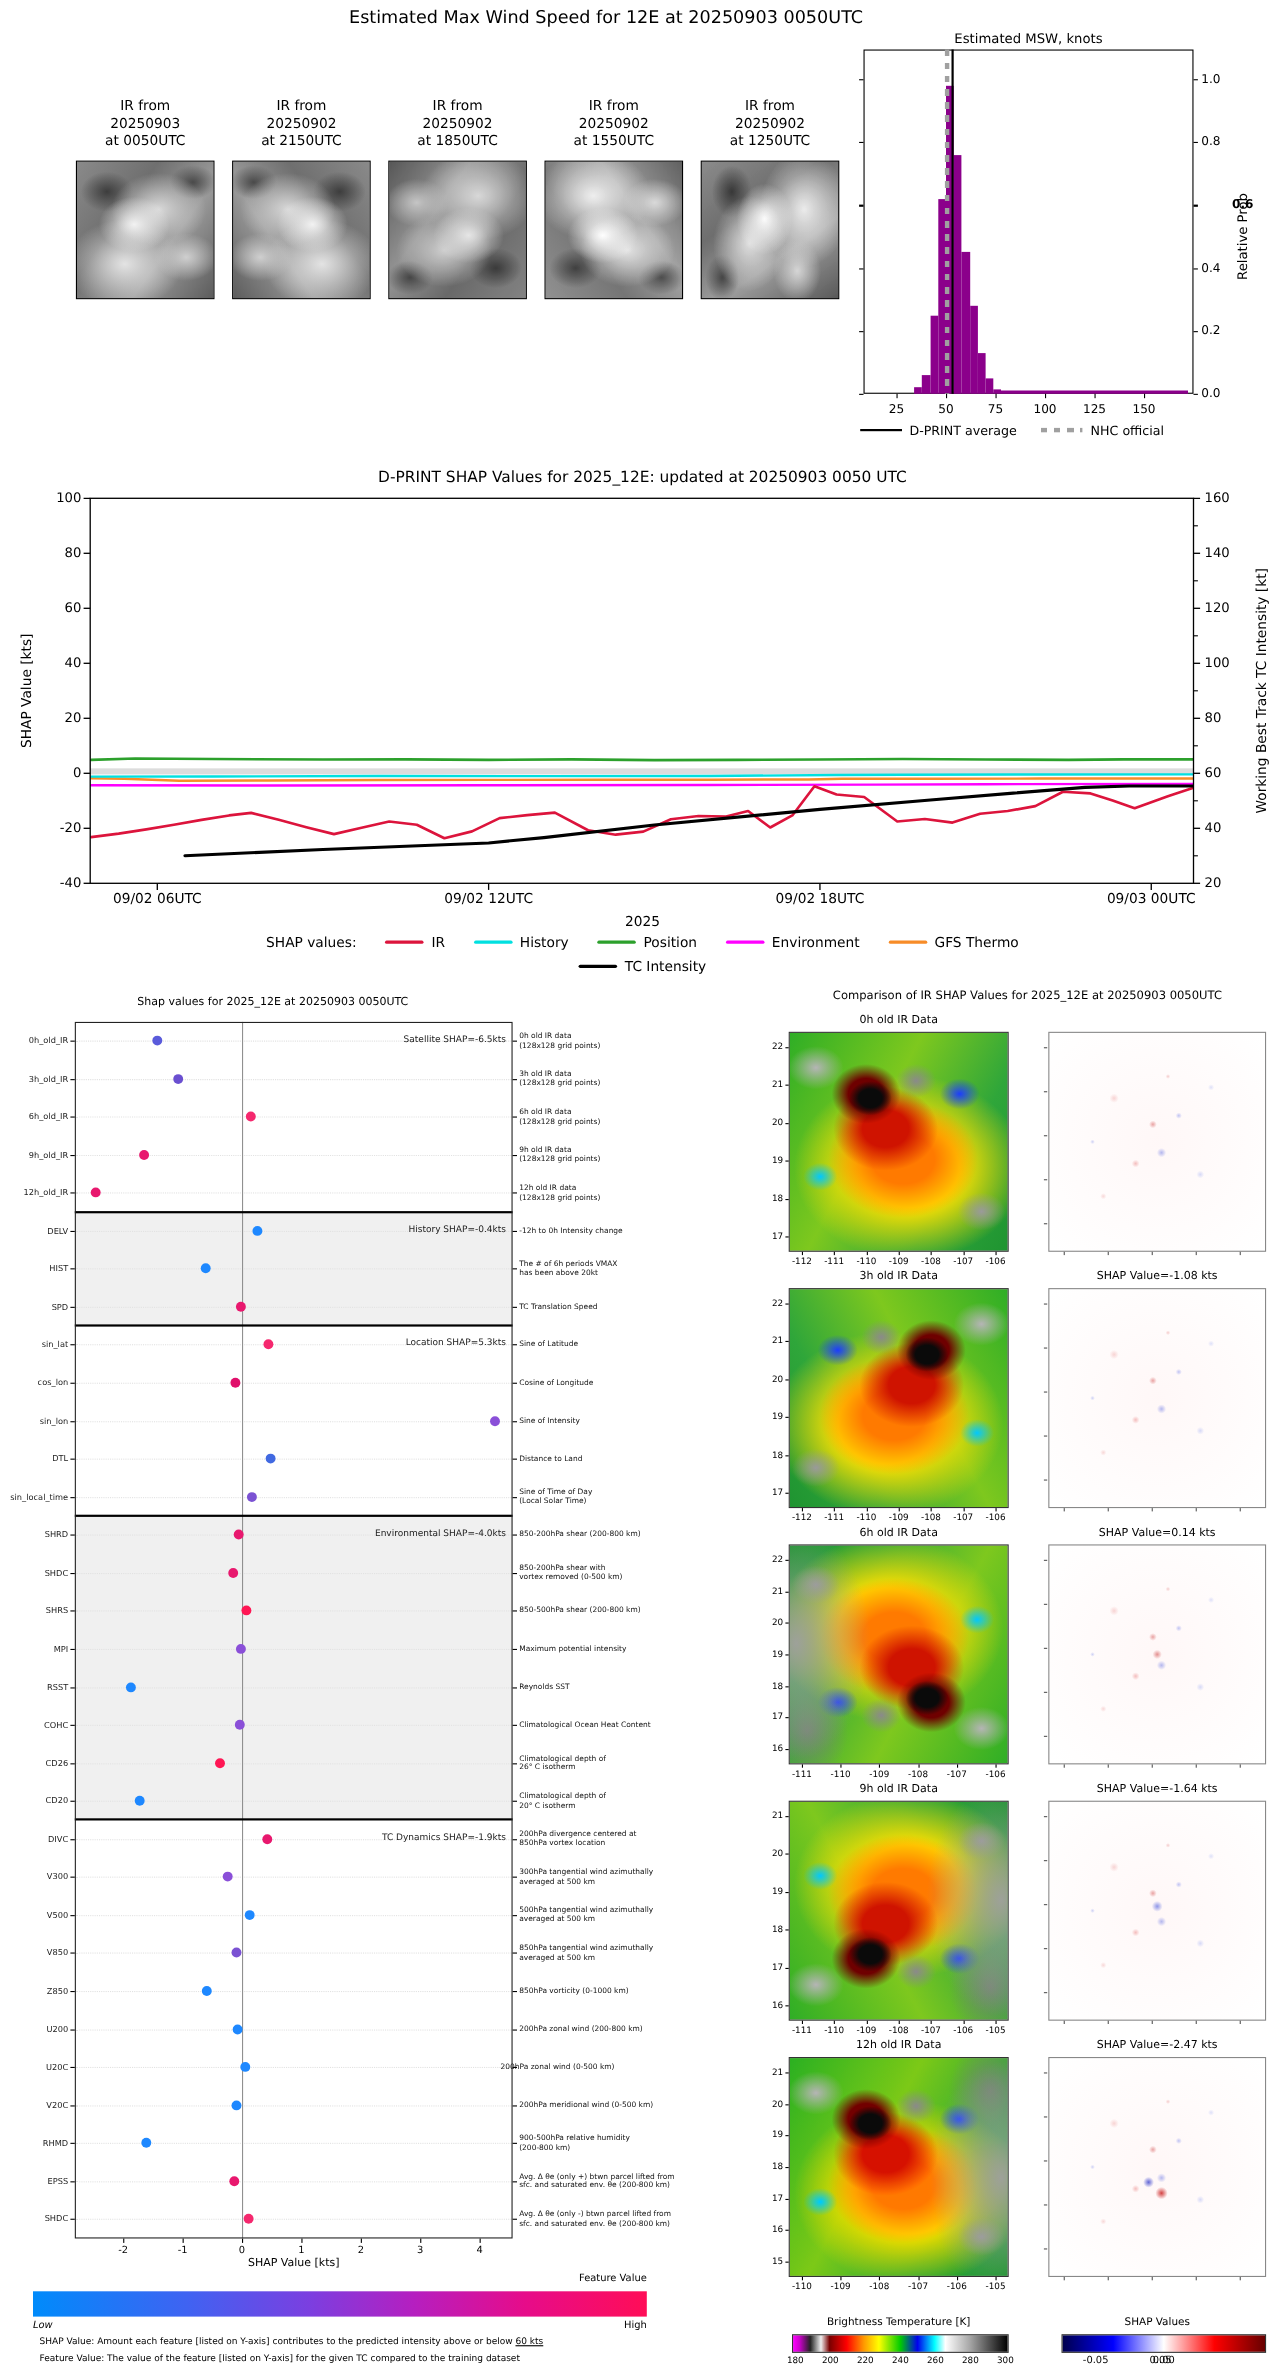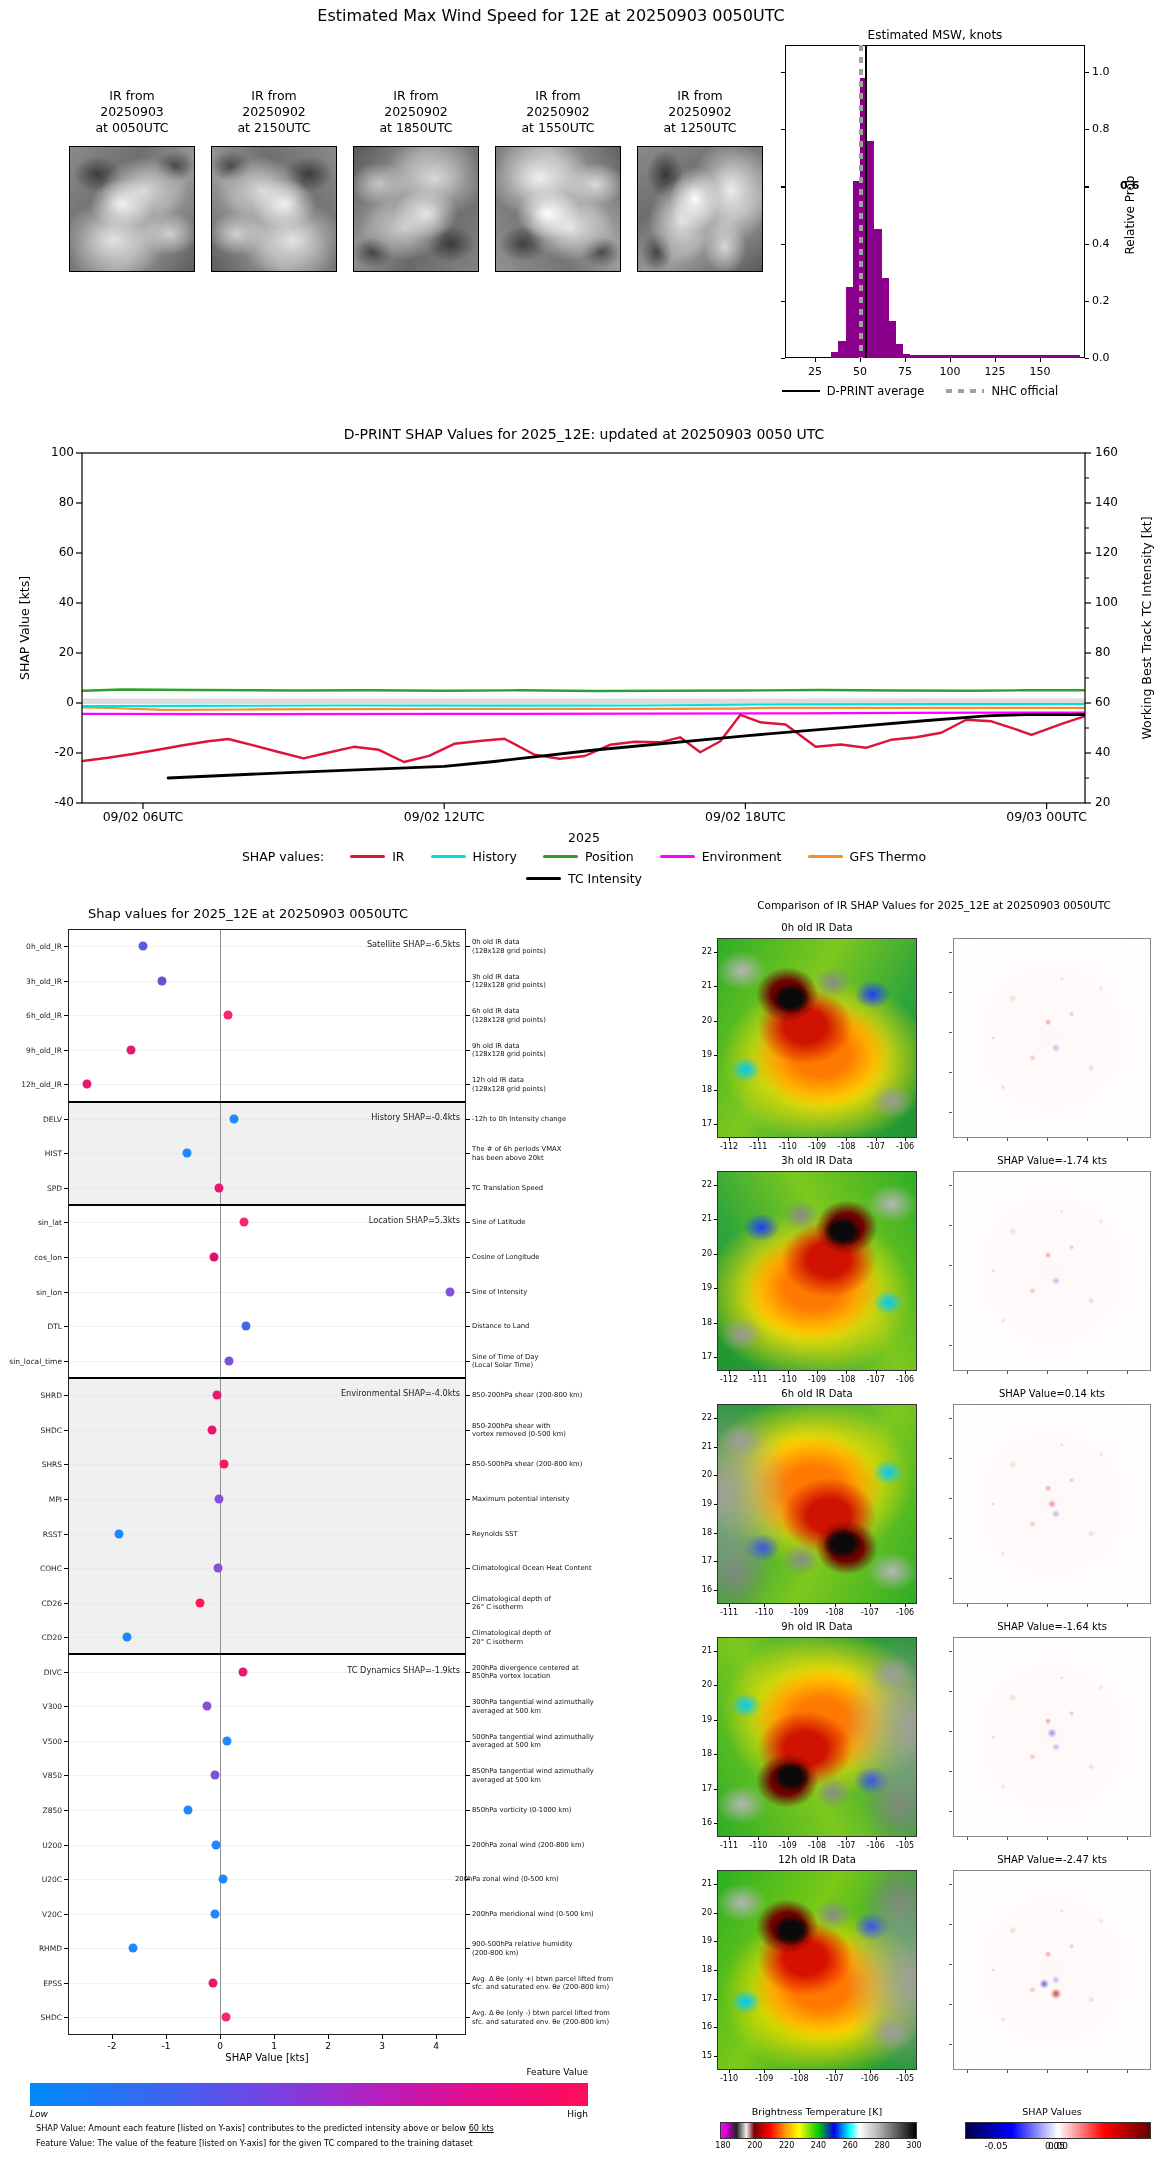--- a/index.html
+++ b/index.html
@@ -263,21 +263,21 @@
         <div class="abs" style="left: 0px; top: 871px; width: 1168px; display: flex; justify-content: center; gap: 26px;">
           <span class="legend-item">
             <span class="swatch" style="background: rgb(0, 0, 0);"></span>
             <span style="font-size: 12.5px;">TC Intensity</span>
           </span>
         </div>
       </div>
   </div>
 
   <div id="dot">
-    <div class="abs ctr" style="left:28px;top:906px;width:440px;font-size:13px;">Shap values for 2025_12E at 20250903 0050UTC</div>
+    <div class="abs ctr" style="left:28px;top:906px;width:440px;font-size:10px;">Shap values for 2025_12E at 20250903 0050UTC</div>
     <div class="abs ctr" style="left:68px;top:2052px;width:398px;font-size:10px;">SHAP Value [kts]</div>
     <div class="abs" style="left:30px;top:2083px;width:558px;height:23px;background:linear-gradient(90deg,#008bfb 0%,#3f63f2 25%,#7b3fe0 45%,#b51fc0 62%,#e60c8a 80%,#ff0d57 100%);"></div>
     <div class="abs" style="left:30px;top:2109px;font-size:9px;font-style:italic;">Low</div>
     <div class="abs" style="left:488px;top:2109px;width:100px;text-align:right;font-size:9px;">High</div>
     <div class="abs" style="left:388px;top:2067px;width:200px;text-align:right;font-size:9px;">Feature Value</div>
     <div class="abs" style="left:36px;top:2123px;font-size:8.2px;">
       <span>SHAP Value: Amount each feature [listed on Y-axis] contributes to the predicted intensity above or below </span><span style="text-decoration:underline;">60 kts</span>
     </div>
     <div class="abs" style="left:36px;top:2138px;font-size:8.2px;">Feature Value: The value of the feature [listed on Y-axis] for the given TC compared to the training dataset</div>
     <div id="dot-extra">
@@ -625,21 +625,21 @@
         <div class="abs tick" style="left: 967px; top: 1138px; width: 1px; height: 3px; background: rgb(85, 85, 85);"></div>
         <div class="abs tick" style="left: 949px; top: 992px; width: 3px; height: 1px; background: rgb(85, 85, 85);"></div>
         <div class="abs tick" style="left: 1007px; top: 1138px; width: 1px; height: 3px; background: rgb(85, 85, 85);"></div>
         <div class="abs tick" style="left: 949px; top: 1032px; width: 3px; height: 1px; background: rgb(85, 85, 85);"></div>
         <div class="abs tick" style="left: 1047px; top: 1138px; width: 1px; height: 3px; background: rgb(85, 85, 85);"></div>
         <div class="abs tick" style="left: 949px; top: 1072px; width: 3px; height: 1px; background: rgb(85, 85, 85);"></div>
         <div class="abs tick" style="left: 1087px; top: 1138px; width: 1px; height: 3px; background: rgb(85, 85, 85);"></div>
         <div class="abs tick" style="left: 949px; top: 1112px; width: 3px; height: 1px; background: rgb(85, 85, 85);"></div>
         <div class="abs tick" style="left: 1127px; top: 1138px; width: 1px; height: 3px; background: rgb(85, 85, 85);"></div>
         <div class="abs ctr" style="left: 717px; top: 1155px; width: 200px; font-size: 10px;">3h old IR Data</div>
-        <div class="abs ctr" style="left: 953px; top: 1155px; width: 198px; font-size: 10px;">SHAP Value=-1.74 kts</div>
+        <div class="abs ctr" style="left: 953px; top: 1155px; width: 198px; font-size: 10px;">SHAP Value=-1.08 kts</div>
         <div class="abs irdata r1" style="left: 717px; top: 1171px;"></div>
         <div class="abs spk sp1" style="left: 953px; top: 1171px;"></div>
         <div class="abs" style="left: 692px; top: 1180px; width: 20px; text-align: right; font-size: 8px;">22</div>
         <div class="abs tick" style="left: 714px; top: 1185px; width: 3px; height: 1px;"></div>
         <div class="abs" style="left: 692px; top: 1214.4px; width: 20px; text-align: right; font-size: 8px;">21</div>
         <div class="abs tick" style="left: 714px; top: 1219.4px; width: 3px; height: 1px;"></div>
         <div class="abs" style="left: 692px; top: 1248.8px; width: 20px; text-align: right; font-size: 8px;">20</div>
         <div class="abs tick" style="left: 714px; top: 1253.8px; width: 3px; height: 1px;"></div>
         <div class="abs" style="left: 692px; top: 1283.2px; width: 20px; text-align: right; font-size: 8px;">19</div>
         <div class="abs tick" style="left: 714px; top: 1288.2px; width: 3px; height: 1px;"></div>

